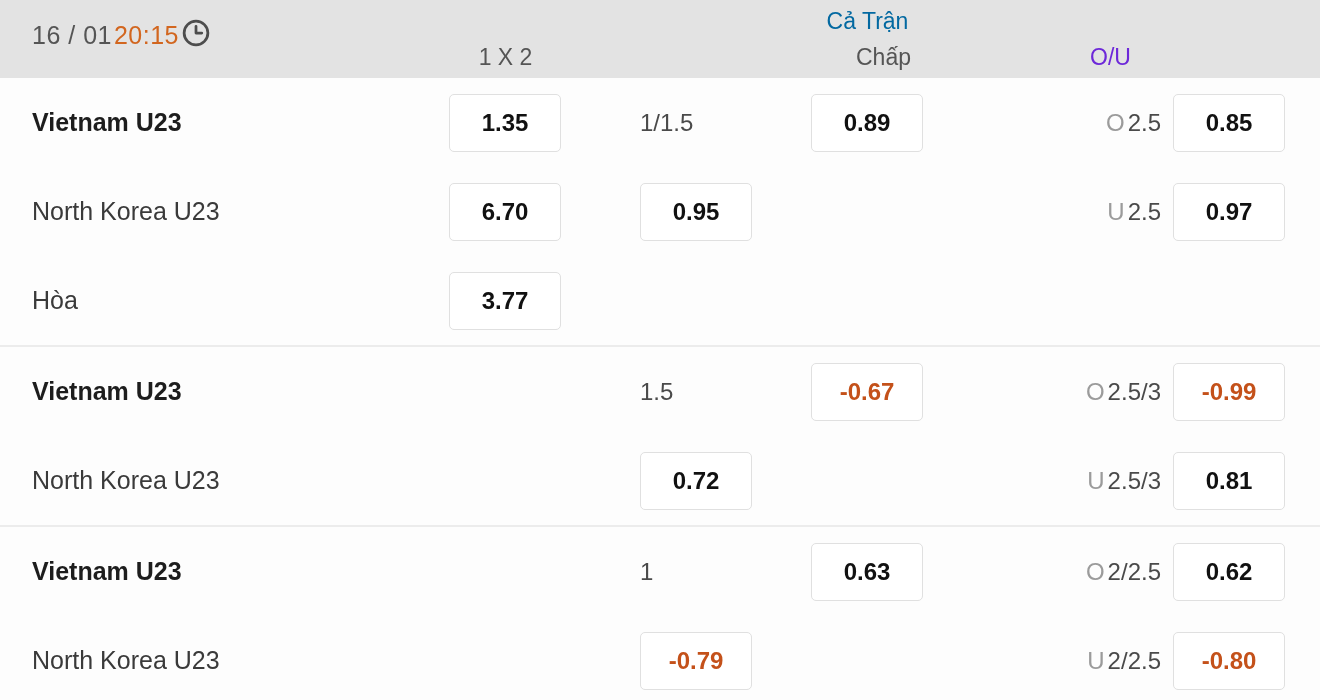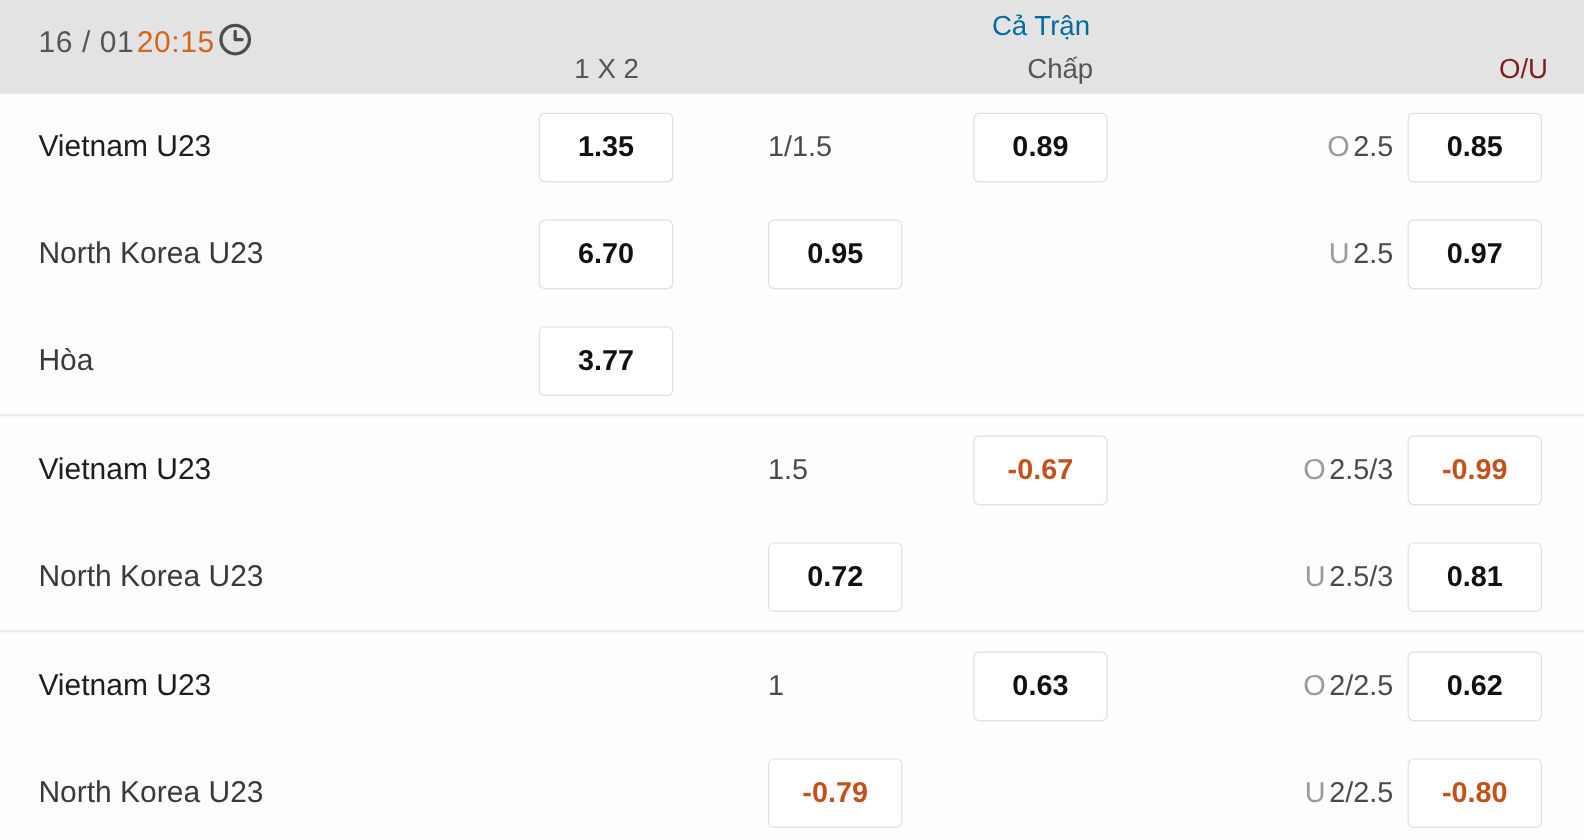--- a/index.html
+++ b/index.html
@@ -72,23 +72,23 @@
     top: 44px;
     text-align: center;
     font-size: 23px;
     color: #555555;
   }
   .hdr-col-ou {
     position: absolute;
     left: 1090px;
     width: 200px;
     top: 44px;
-    text-align: right;
-    font-size: 23px;
-    color: #7f1d1d;
+    text-align: left;
+    font-size: 23px;
+    color: #6d28d9;
   }
 
   
   .groups { flex: 1 1 auto; background: #fdfdfd; }
   .group { border-bottom: 2px solid #ececec; }
   .group:last-child { border-bottom: none; }
 
   .row {
     height: 89px;
     display: flex;
@@ -97,21 +97,21 @@
   }
 
   .cell-team {
     position: absolute;
     left: 32px;
     width: 390px;
     font-size: 25px;
     color: #3a3a3a;
     white-space: nowrap;
   }
-  .cell-team.bold { font-weight: normal; color: #1d1d1d; }
+  .cell-team.bold { font-weight: bold; color: #1d1d1d; }
 
   
   .cell-1x2 {
     position: absolute;
     left: 449px;
     width: 112px;
   }
 
   
   .cell-hdp {

